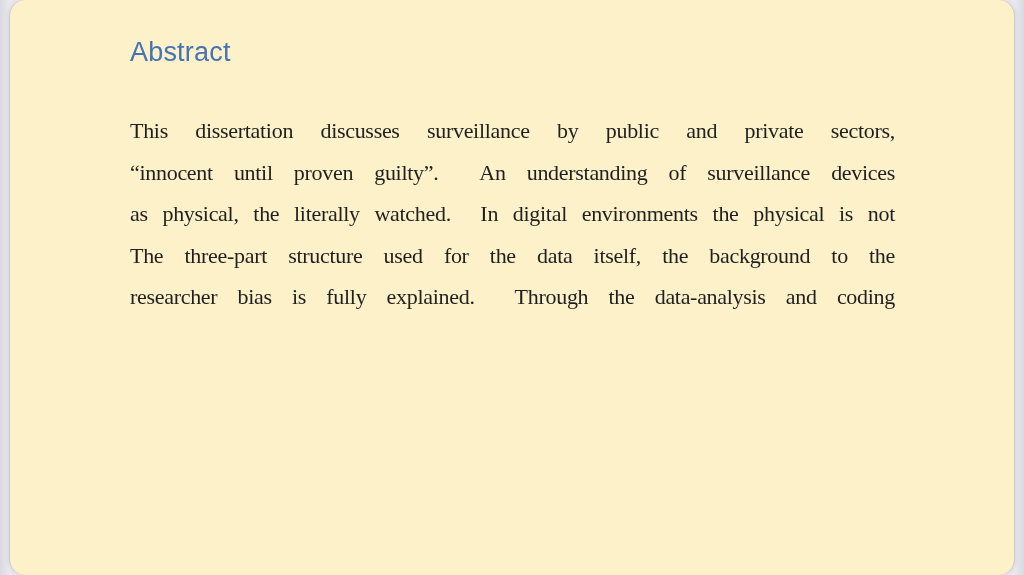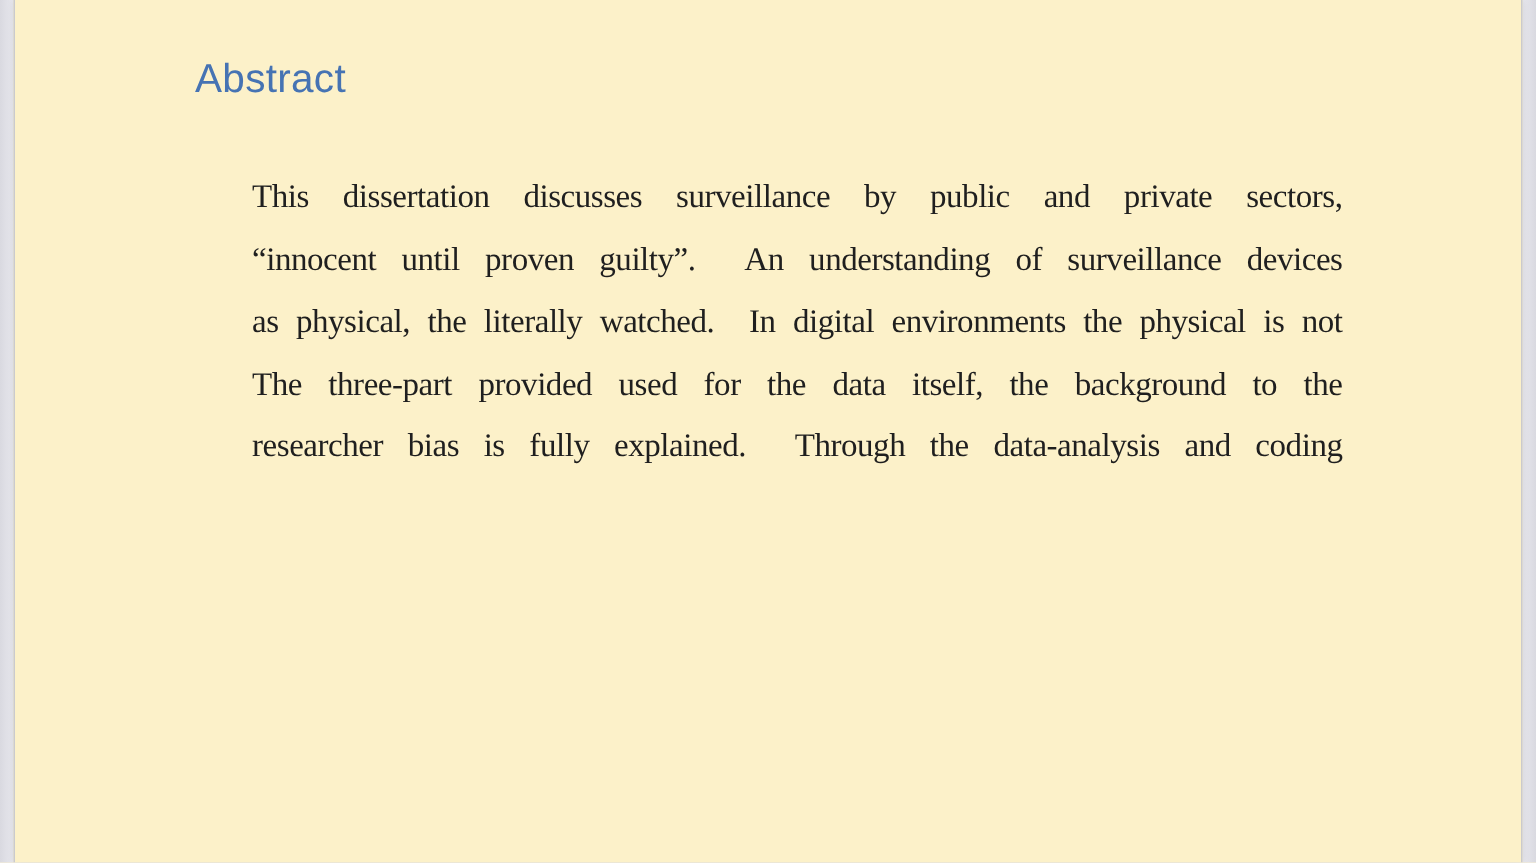--- a/index.html
+++ b/index.html
@@ -18,34 +18,34 @@
     position: absolute;
     left: 9px;
     right: 9px;
     top: 0;
     bottom: 0;
     background: #fcf1c9;
     border-left: 1px solid #cacace;
     border-right: 1px solid #cacace;
     box-shadow: 0 0 5px rgba(0,0,0,0.10);
     padding: 0 119px 0 120px;
+    border-radius: 16px;
   }
   .heading {
     margin-top: 38px;
     font-family: "Liberation Sans", sans-serif;
     font-size: 27px;
     line-height: 28px;
     font-weight: 400;
     color: #4673b3;
     letter-spacing: 0.2px;
   }
   .paragraph {
     margin-top: 44px;
     color: #1f1f1f;
-    margin-left: 38px;
   }
   .text-line {
     font-size: 22px;
     line-height: 41.6px;
     height: 41.6px;
     letter-spacing: -0.3px;
     text-align: justify;
     text-align-last: justify;
     white-space: normal;
     word-spacing: 0.5px;
@@ -54,17 +54,17 @@
 </head>
 <body>
 
 <div class="screen">
   <div class="page">
     <h2 class="heading"><span>Abstract</span></h2>
     <div class="paragraph">
       <div class="text-line">This dissertation discusses surveillance by public and private sectors,</div>
       <div class="text-line">“innocent until proven guilty”.&nbsp; An understanding of surveillance devices</div>
       <div class="text-line">as physical, the literally watched.&nbsp; In digital environments the physical is not</div>
-      <div class="text-line">The three-part provided used for the data itself, the background to the</div>
+      <div class="text-line">The three-part structure used for the data itself, the background to the</div>
       <div class="text-line">researcher bias is fully explained.&nbsp; Through the data-analysis and coding</div>
     </div>
   </div>
 </div>
 
 </body></html>

